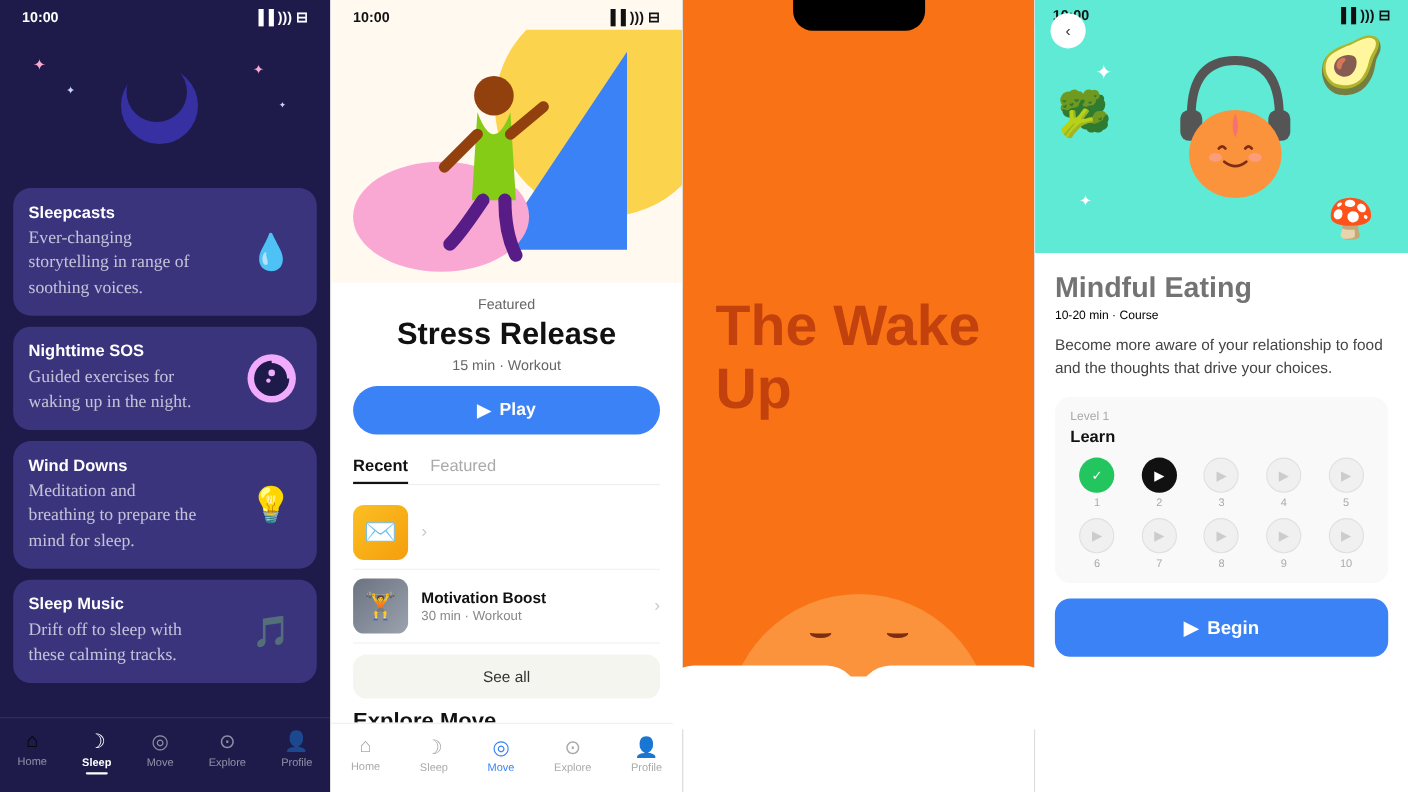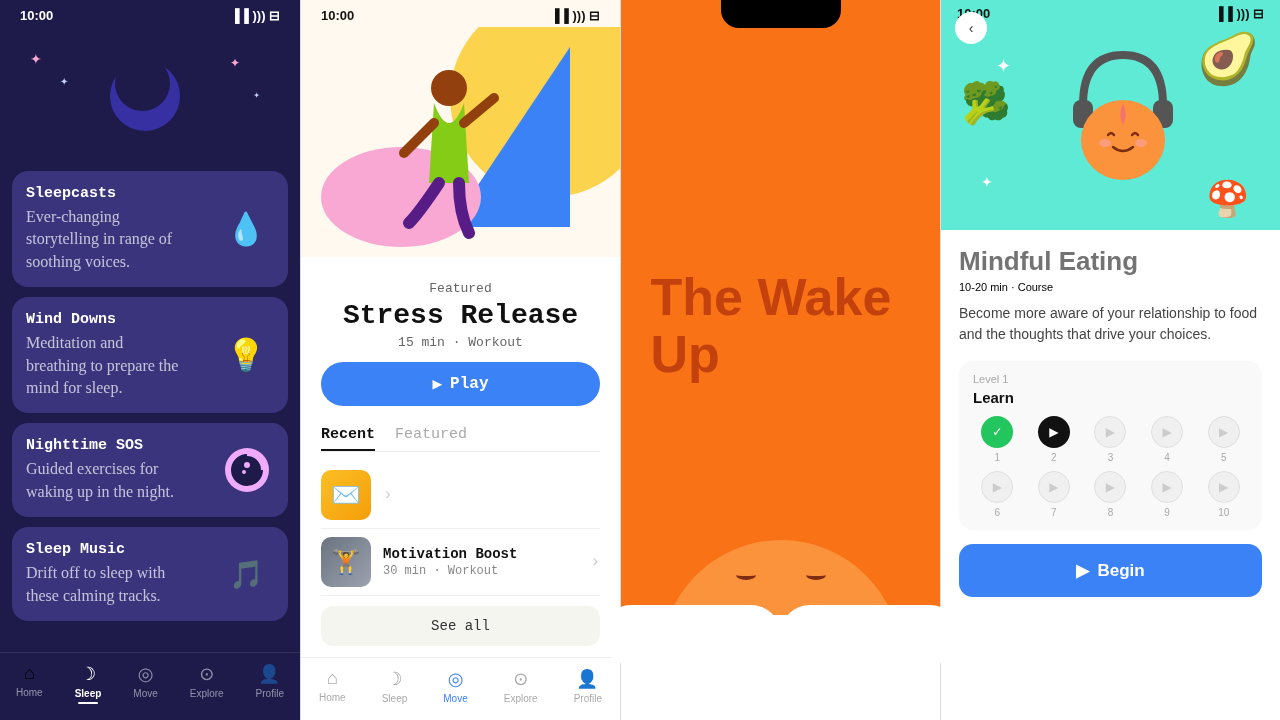--- a/index.html
+++ b/index.html
@@ -54,21 +54,20 @@
       display: flex;
       align-items: center;
       justify-content: space-between;
     }
 
     .sleep-item-text h3 {
       color: white;
       font-size: 15px;
       font-weight: 700;
       margin-bottom: 4px;
-      font-family: Liberation Mono, monospace;
     }
 
     .sleep-item-text p {
       color: rgba(255,255,255,0.7);
       font-size: 16px;
       line-height: 1.4;
       max-width: 155px;
       font-family: Liberation Serif, serif;
     }
 
@@ -156,23 +155,22 @@
       width: 160px;
       height: 100px;
       background: #f9a8d4;
       border-radius: 50%;
       bottom: 10px;
       left: 20px;
     }
 
     .phone2-content {
       flex: 1;
-      padding: 24px 20px 0;
+      padding: 12px 20px 0;
       overflow: hidden;
-      font-family: Liberation Mono, monospace;
     }
 
     .featured-label {
       text-align: center;
       font-size: 13px;
       color: #666;
       margin-bottom: 4px;
     }
 
     .featured-title {
@@ -489,42 +487,42 @@
   <div class="phone1-items">
     <div class="sleep-item">
       <div class="sleep-item-text">
         <h3>Sleepcasts</h3>
         <p>Ever-changing storytelling in range of soothing voices.</p>
       </div>
       <div class="sleep-item-icon" style="font-size:32px;">💧</div>
     </div>
     <div class="sleep-item">
       <div class="sleep-item-text">
-        <h3>Wind Downs</h3>
-        <p>Meditation and breathing to prepare the mind for sleep.</p>
-      </div>
-      <div class="sleep-item-icon" style="font-size:32px;">💡</div>
-    </div>
-    <div class="sleep-item">
-      <div class="sleep-item-text">
         <h3>Nighttime SOS</h3>
         <p>Guided exercises for waking up in the night.</p>
       </div>
       <div class="sleep-item-icon">
         <svg width="50" height="50" viewBox="0 0 50 50">
           <circle cx="25" cy="25" r="22" fill="#f0abfc"></circle>
           <circle cx="25" cy="25" r="16" fill="#1e1b4b"></circle>
           <path d="M25 9 A16 16 0 0 1 41 25" stroke="#f0abfc" stroke-width="4" fill="none"></path>
           <circle cx="25" cy="20" r="3" fill="#f0abfc"></circle>
           <circle cx="22" cy="27" r="2" fill="#f0abfc"></circle>
         </svg>
       </div>
     </div>
     <div class="sleep-item">
       <div class="sleep-item-text">
+        <h3>Wind Downs</h3>
+        <p>Meditation and breathing to prepare the mind for sleep.</p>
+      </div>
+      <div class="sleep-item-icon" style="font-size:32px;">💡</div>
+    </div>
+    <div class="sleep-item">
+      <div class="sleep-item-text">
         <h3>Sleep Music</h3>
         <p>Drift off to sleep with these calming tracks.</p>
       </div>
       <div class="sleep-item-icon" style="font-size:28px;">🎵</div>
     </div>
   </div>
 
   <div class="phone1-nav">
     <div class="nav-item-wrap">
       <span class="nav-icon">⌂</span>

